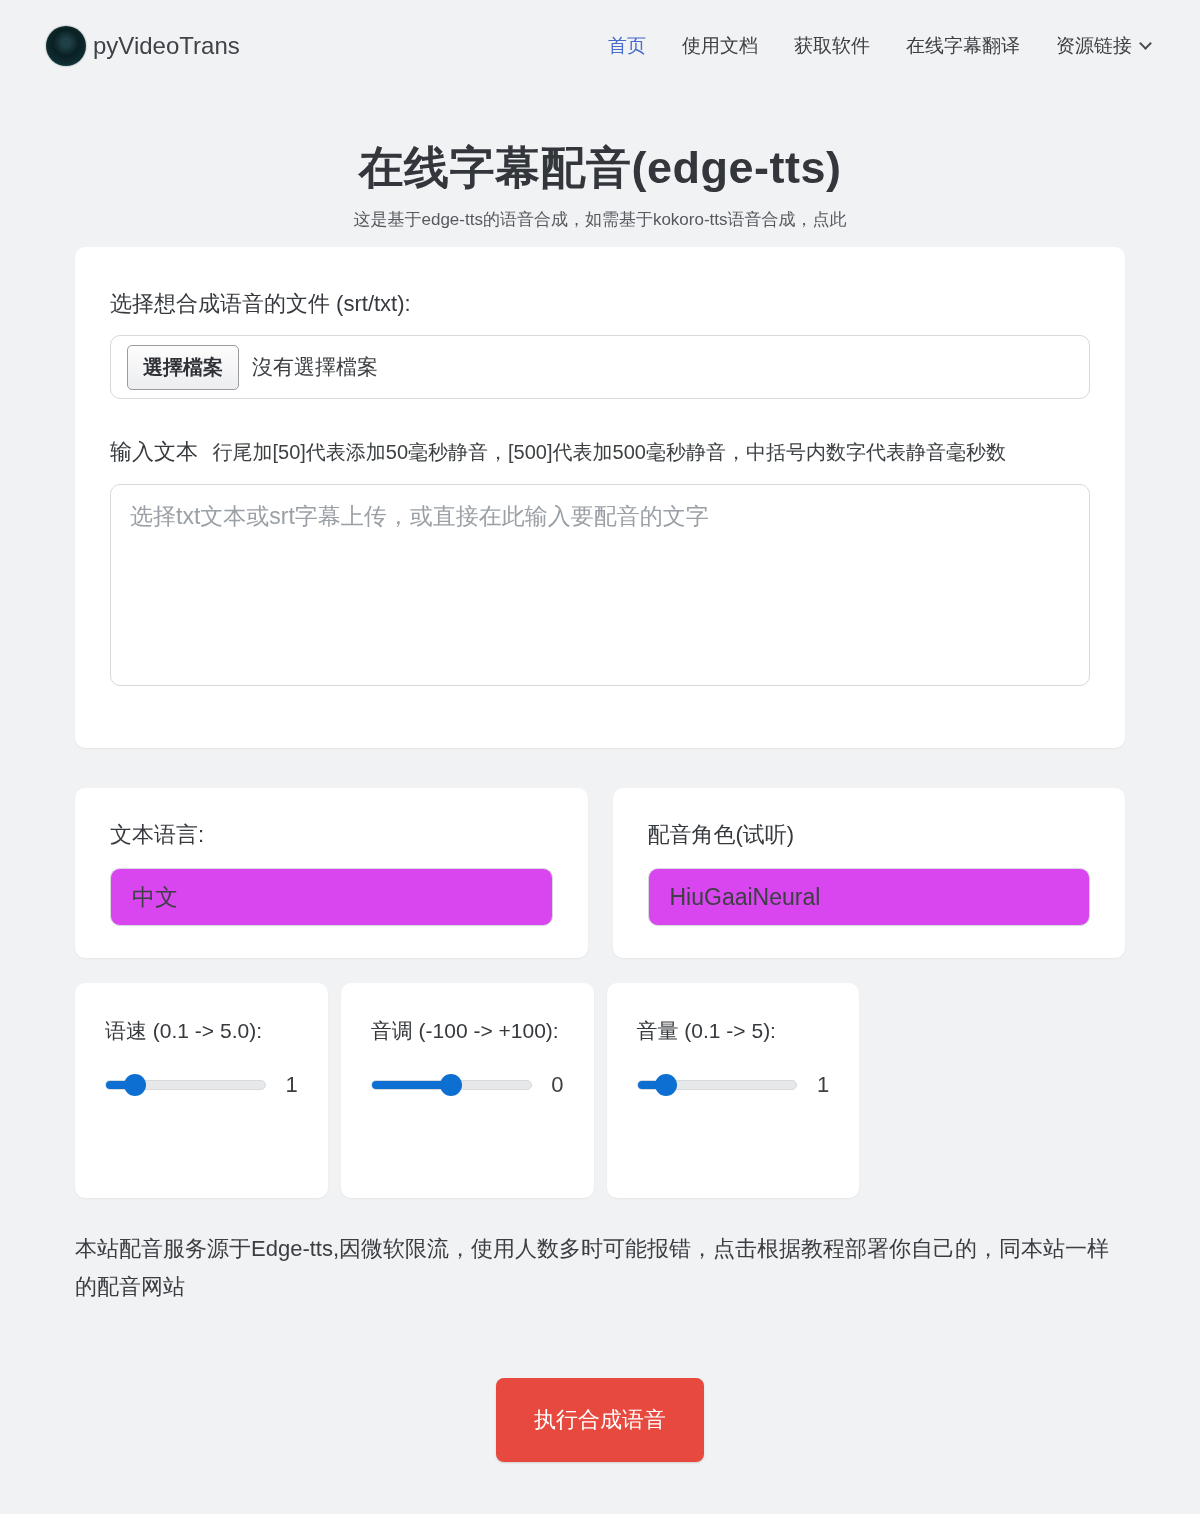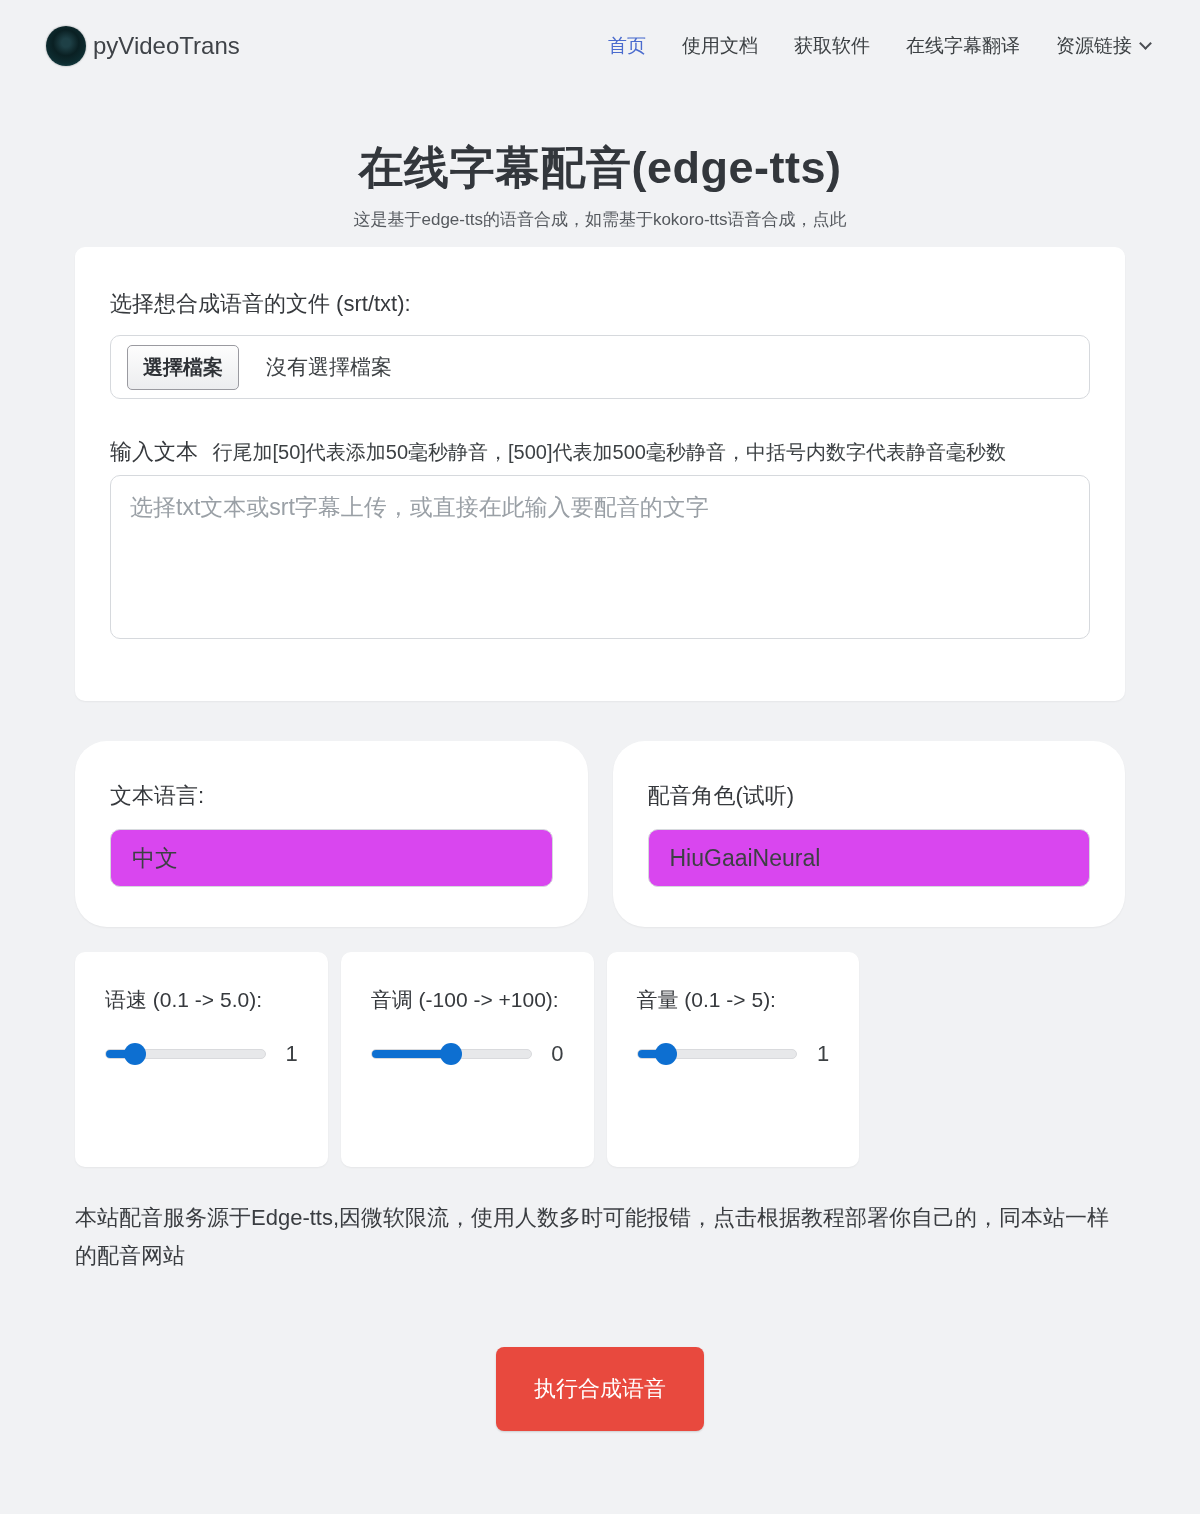--- a/index.html
+++ b/index.html
@@ -45,40 +45,40 @@
   .subtitle{margin-top:10px;font-size:17px;color:#55595e;}
   .subtitle-link{cursor:pointer;}
 
   
   .card{background:#fff;border-radius:10px;box-shadow:0 1px 2px rgba(0,0,0,.05);}
   .big-card{margin-top:16px;padding:42px 35px 62px;}
   .field-label{font-size:22px;color:#36393d;}
   .hint{font-size:20px;color:#3c4043;margin-left:10px;}
   .file-box{
     margin-top:16px;border:1px solid #d6d9dd;border-radius:10px;
-    height:64px;display:flex;align-items:center;padding:0 16px;gap:27px;
+    height:64px;display:flex;align-items:center;padding:0 16px;gap:13px;
     background:#fff;
   }
   .file-btn{
     border:1px solid #9a9aa0;border-radius:5px;
     background:linear-gradient(#fdfdfd,#ecedef);
     padding:8px 15px;font-size:20px;font-weight:600;color:#2f3237;
     cursor:pointer;font-family:inherit;
   }
   .file-none{font-size:21px;color:#3c4043;}
   .text-area{
-    margin-top:8px;display:block;width:100%;height:164px;
+    margin-top:17px;display:block;width:100%;height:202px;
     border:1px solid #d6d9dd;border-radius:10px;
     padding:16px 19px;font-size:23px;color:#3c4043;
     resize:none;font-family:inherit;outline:none;background:#fff;
   }
   .text-area::placeholder{color:#9aa0a6;}
 
   .two-col{display:grid;grid-template-columns:1fr 1fr;gap:25px;margin-top:40px;}
-  .mid-card{padding:40px 35px;border-radius:32px;}
+  .mid-card{padding:32px 35px;}
   .select-box{
     margin-top:18px;border:1px solid #d6d9dd;border-radius:10px;
     height:58px;display:flex;align-items:center;padding:0 21px;
     font-size:23px;color:#3c4043;cursor:pointer;background:#d946ef;
   }
 
   .four-col{display:grid;grid-template-columns:repeat(4,1fr);gap:13px;margin-top:25px;}
   .small-card{padding:32px 30px 40px;min-height:215px;}
   .small-label{font-size:21px;line-height:1.55;color:#36393d;}
   .slider-row{display:flex;align-items:center;gap:17px;margin-top:24px;}

